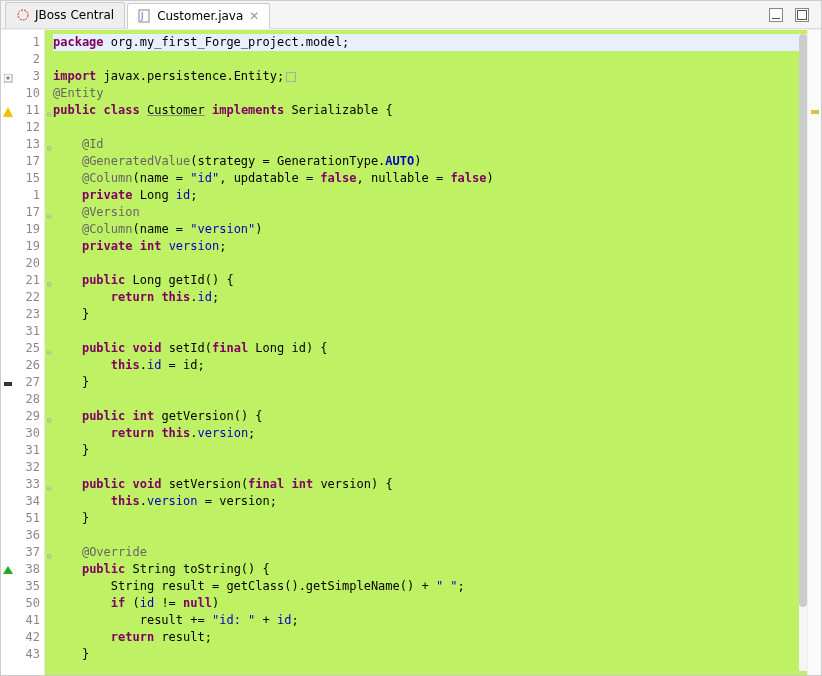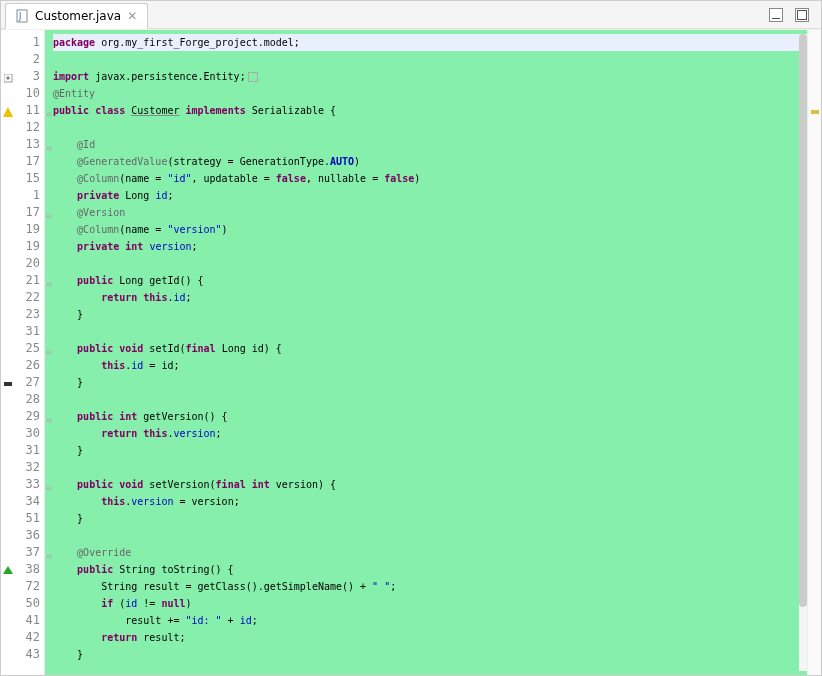--- a/index.html
+++ b/index.html
@@ -121,25 +121,25 @@
     .fold-marker {
       position: absolute;
       right: -8px;
       top: 4px;
       font-size: 9px;
       color: #aaa;
     }
     .code {
       flex: 1;
       font-family: "DejaVu Sans Mono", monospace;
-      font-size: 10px;
+      font-size: 12px;
       line-height: 17px;
       padding: 4px 0 0 8px;
       white-space: pre;
-      background: #86efac;
+      background: #bef264;
       overflow: hidden;
     }
     .code-line {
       height: 17px;
     }
     .code-line.highlight {
       background: #e8f0fe;
     }
     .kw { color: #800060; font-weight: bold; }
     .cls-u { text-decoration: underline; text-decoration-color: #888; }
@@ -172,20 +172,28 @@
       width: 100%;
       height: 90%;
       border-radius: 4px;
     }
   </style>
 </head>
 <body>
 
 <div class="window">
   <div class="tabbar">
+    <div class="tab">
+      <span class="tab-icon">
+        <svg width="14" height="14" viewBox="0 0 14 14">
+            <circle cx="7" cy="7" r="5" fill="none" stroke="#d22" stroke-width="1" stroke-dasharray="2 1"></circle>
+          </svg>
+      </span>
+      <span>JBoss Central</span>
+    </div>
     <div class="tab active">
       <span class="tab-icon">
         <svg width="14" height="14" viewBox="0 0 14 14">
             <rect x="1" y="1" width="10" height="12" fill="#fff" stroke="#888"></rect>
             <text x="3" y="10" font-size="8" fill="#36c">J</text>
           </svg>
       </span>
       <span>Customer.java</span>
       <span class="tab-close">✕</span>
     </div>
@@ -233,21 +241,21 @@
         <div class="gutter-line">31</div>
         <div class="gutter-line">32</div>
         <div class="gutter-line">33<span class="gutter-marker"></span><span class="fold-marker">⊖</span></div>
         <div class="gutter-line">34</div>
         <div class="gutter-line">51</div>
         <div class="gutter-line">36</div>
         <div class="gutter-line">37<span class="gutter-marker"></span><span class="fold-marker">⊖</span></div>
         <div class="gutter-line">38<span class="gutter-marker"><svg width="10" height="10">
               <polygon points="5,0 10,8 0,8" fill="#2a2"></polygon>
             </svg></span></div>
-        <div class="gutter-line">72</div>
+        <div class="gutter-line">35</div>
         <div class="gutter-line">50</div>
         <div class="gutter-line">41</div>
         <div class="gutter-line">42</div>
         <div class="gutter-line">43</div>
       </div>
     <div class="code" id="code"><div class="code-line highlight"><span class="kw">package</span><span> org.my_first_Forge_project.model;</span></div><div class="code-line"></div><div class="code-line"><span class="kw">import</span><span> javax.persistence.Entity;</span><span style="display: inline-block; border: 1px solid rgb(170, 170, 170); width: 10px; height: 10px; vertical-align: middle; margin-left: 2px;"></span></div><div class="code-line"><span class="ann">@Entity</span></div><div class="code-line"><span class="kw">public</span><span> </span><span class="kw">class</span><span> </span><span class="cls-u">Customer</span><span> </span><span class="kw">implements</span><span> Serializable {</span></div><div class="code-line"></div><div class="code-line"><span>    </span><span class="ann">@Id</span></div><div class="code-line"><span>    </span><span class="ann">@GeneratedValue</span><span>(strategy = GenerationType.</span><span class="cnst">AUTO</span><span>)</span></div><div class="code-line"><span>    </span><span class="ann">@Column</span><span>(name = </span><span class="str">"id"</span><span>, updatable = </span><span class="kw">false</span><span>, nullable = </span><span class="kw">false</span><span>)</span></div><div class="code-line"><span>    </span><span class="kw">private</span><span> Long </span><span class="fld">id</span><span>;</span></div><div class="code-line"><span>    </span><span class="ann">@Version</span></div><div class="code-line"><span>    </span><span class="ann">@Column</span><span>(name = </span><span class="str">"version"</span><span>)</span></div><div class="code-line"><span>    </span><span class="kw">private</span><span> </span><span class="kw">int</span><span> </span><span class="fld">version</span><span>;</span></div><div class="code-line"></div><div class="code-line"><span>    </span><span class="kw">public</span><span> Long getId() {</span></div><div class="code-line"><span>        </span><span class="kw">return</span><span> </span><span class="kw">this</span><span>.</span><span class="fld">id</span><span>;</span></div><div class="code-line"><span>    }</span></div><div class="code-line"></div><div class="code-line"><span>    </span><span class="kw">public</span><span> </span><span class="kw">void</span><span> setId(</span><span class="kw">final</span><span> Long id) {</span></div><div class="code-line"><span>        </span><span class="kw">this</span><span>.</span><span class="fld">id</span><span> = id;</span></div><div class="code-line"><span>    }</span></div><div class="code-line"></div><div class="code-line"><span>    </span><span class="kw">public</span><span> </span><span class="kw">int</span><span> getVersion() {</span></div><div class="code-line"><span>        </span><span class="kw">return</span><span> </span><span class="kw">this</span><span>.</span><span class="fld">version</span><span>;</span></div><div class="code-line"><span>    }</span></div><div class="code-line"></div><div class="code-line"><span>    </span><span class="kw">public</span><span> </span><span class="kw">void</span><span> setVersion(</span><span class="kw">final</span><span> </span><span class="kw">int</span><span> version) {</span></div><div class="code-line"><span>        </span><span class="kw">this</span><span>.</span><span class="fld">version</span><span> = version;</span></div><div class="code-line"><span>    }</span></div><div class="code-line"></div><div class="code-line"><span>    </span><span class="ann">@Override</span></div><div class="code-line"><span>    </span><span class="kw">public</span><span> String toString() {</span></div><div class="code-line"><span>        String result = getClass().getSimpleName() + </span><span class="str">" "</span><span>;</span></div><div class="code-line"><span>        </span><span class="kw">if</span><span> (</span><span class="fld">id</span><span> != </span><span class="kw">null</span><span>)</span></div><div class="code-line"><span>            result += </span><span class="str">"id: "</span><span> + </span><span class="fld">id</span><span>;</span></div><div class="code-line"><span>        </span><span class="kw">return</span><span> result;</span></div><div class="code-line"><span>    }</span></div></div>
     <div class="scrollbar">
       <div class="scrollthumb"></div>
     </div>
     <div class="overview" id="overview">

